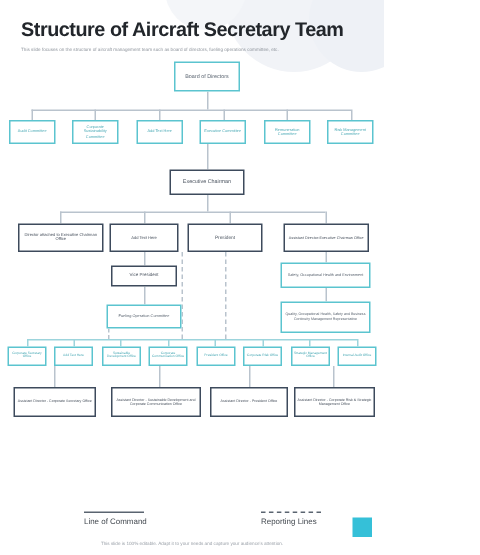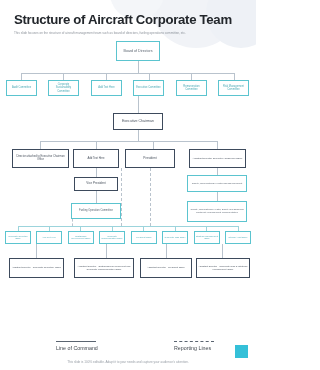--- a/index.html
+++ b/index.html
@@ -110,21 +110,21 @@
 <body>
 
 <div id="slide">
 
   <div class="bg-circle bg-c1"></div>
   <div class="bg-circle bg-c2"></div>
   <div class="bg-circle bg-c3"></div>
   <div class="accent-sq"></div>
 
   <div class="header">
-    <div class="title">Structure of Aircraft Corporate Team</div>
+    <div class="title">Structure of Aircraft Secretary Team</div>
     <div class="subtitle">This slide focuses on the structure of aircraft management team such as board of directors, fueling operations committee, etc.</div>
   </div>
 
   <div class="chart">
 
     <div class="node" style="left:116px; top:5px; width:44px; height:20px; font-size:3.6px;">Board of Directors</div>
 
     <div class="line v" style="left:138px; top:25px; height:12px;"></div>
 
     <div class="line h" style="left:21px; top:37px; width:213px;"></div>

